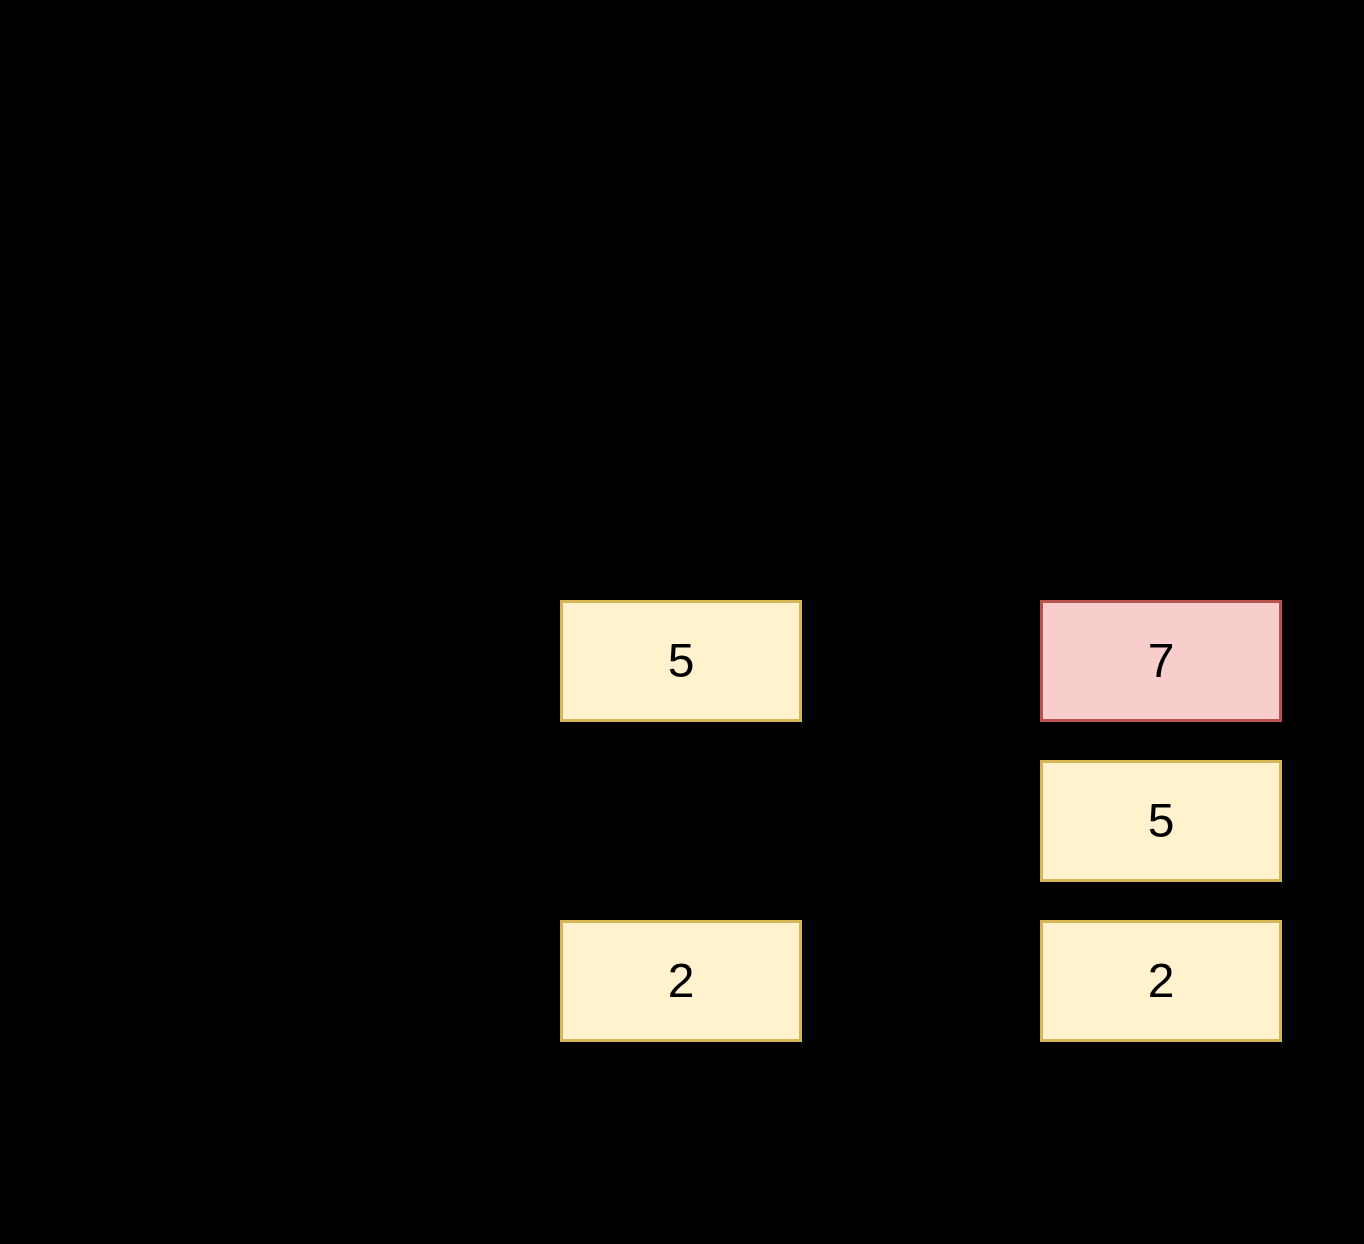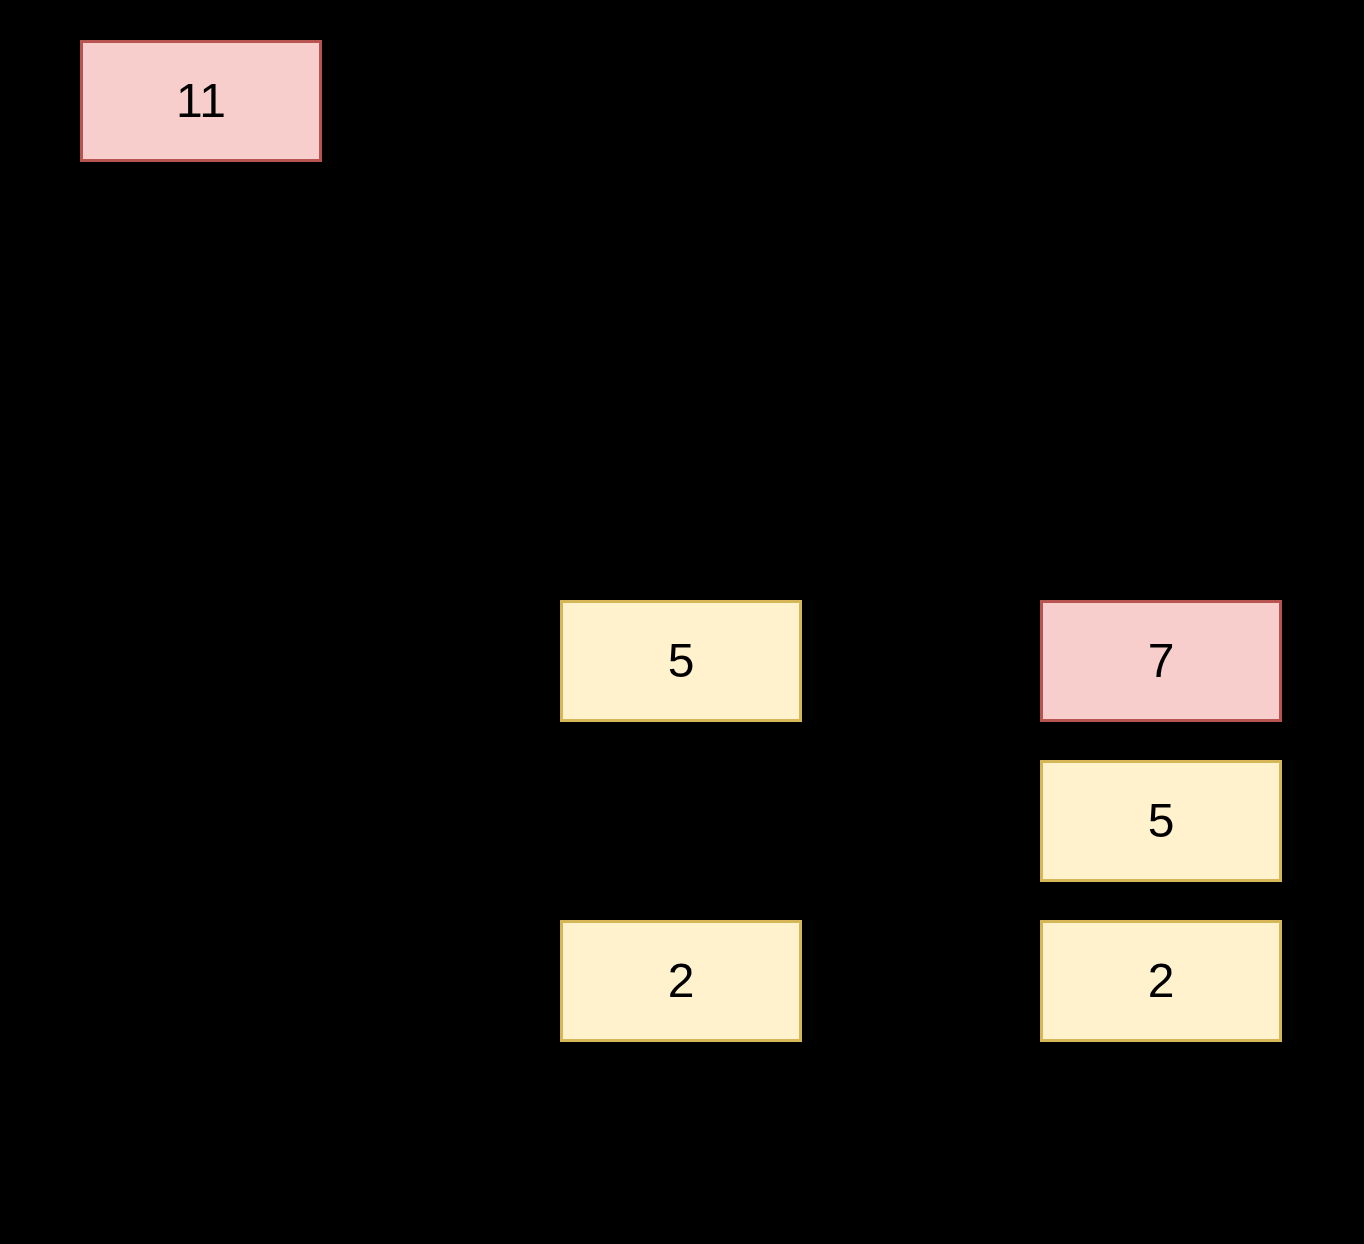--- a/index.html
+++ b/index.html
@@ -22,23 +22,20 @@
     font-size: 48px;
     line-height: 1;
     color: #000;
     user-select: none;
   }
 </style>
 </head>
 <body>
 
 <div class="stage" style="width: 1364px; height: 1244px; background: rgb(0, 0, 0);">
-    <div class="node" style="left: 80px; top: 40px; width: 242px; height: 122px; background: rgb(248, 206, 204); border-color: rgb(184, 84, 80);">
-      <span>11</span>
-    </div>
     <div class="node" style="left: 560px; top: 600px; width: 242px; height: 122px; background: rgb(255, 242, 204); border-color: rgb(214, 182, 86);">
       <span>5</span>
     </div>
     <div class="node" style="left: 1040px; top: 600px; width: 242px; height: 122px; background: rgb(248, 206, 204); border-color: rgb(184, 84, 80);">
       <span>7</span>
     </div>
     <div class="node" style="left: 1040px; top: 760px; width: 242px; height: 122px; background: rgb(255, 242, 204); border-color: rgb(214, 182, 86);">
       <span>5</span>
     </div>
     <div class="node" style="left: 560px; top: 920px; width: 242px; height: 122px; background: rgb(255, 242, 204); border-color: rgb(214, 182, 86);">

